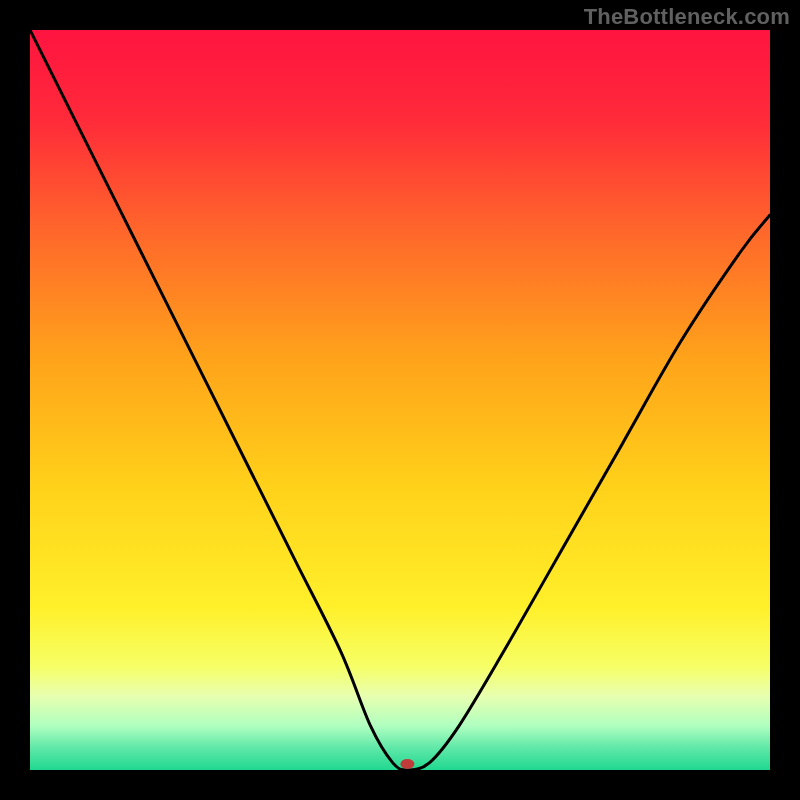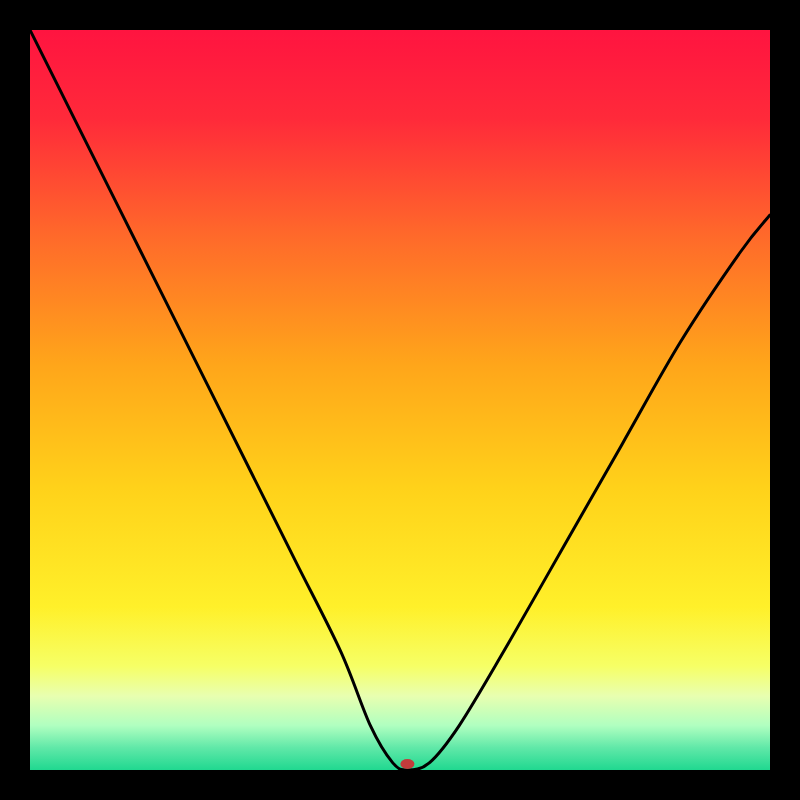--- a/index.html
+++ b/index.html
@@ -37,20 +37,21 @@
   svg {
     display: block;
     width: 740px;
     height: 740px;
   }
 </style>
 </head>
 <body>
 
 <div class="frame">
+  <div class="attribution">TheBottleneck.com</div>
 
   <div class="plot-wrap">
     <svg viewBox="0 0 740 740">
       <defs>
         <linearGradient id="bg-grad" x1="0" y1="0" x2="0" y2="1">
         <stop offset="0%" stop-color="#ff1440"></stop>
             <stop offset="12%" stop-color="#ff2a3a"></stop>
             <stop offset="28.000000000000004%" stop-color="#ff6a2a"></stop>
             <stop offset="45%" stop-color="#ffa51a"></stop>
             <stop offset="62%" stop-color="#ffd21a"></stop>

